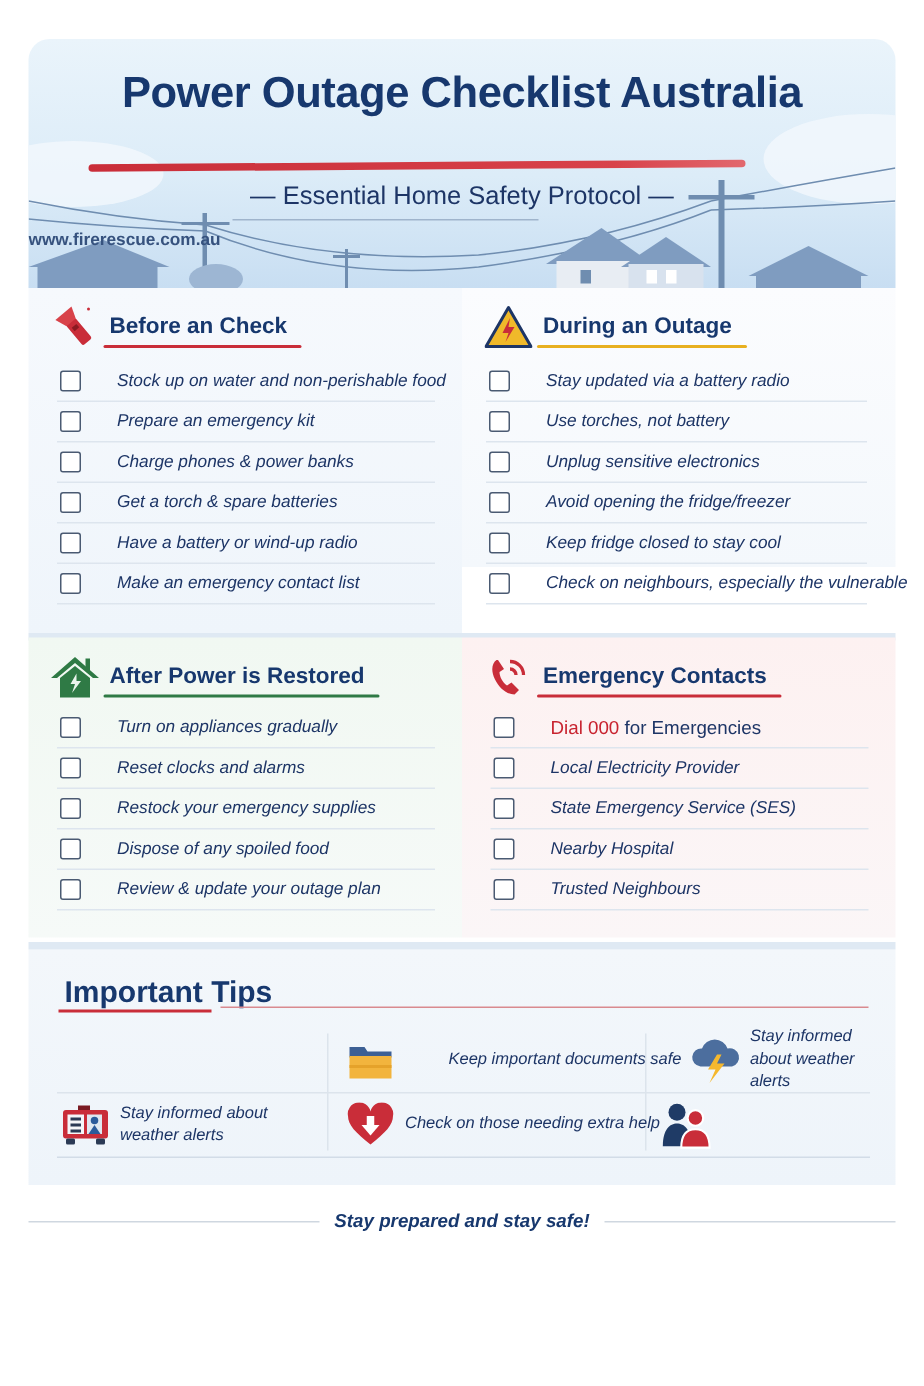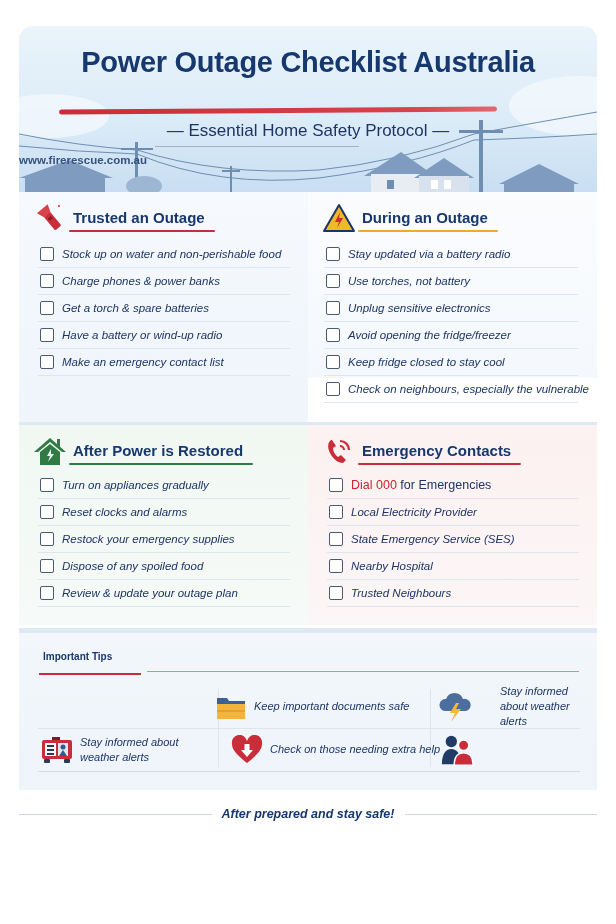--- a/index.html
+++ b/index.html
@@ -32,29 +32,29 @@
 
   .sec-head { position: absolute; left: 14px; top: 10px; height: 32px; display: flex; align-items: center; }
   .sec-icon { width: 34px; height: 32px; display: flex; align-items: center; justify-content: center; }
   .sec-title { font-size: 15px; font-weight: bold; color: #17386e; margin-left: 6px; position: relative; padding-bottom: 2px; }
   .sec-title .uline { position: absolute; left: -4px; right: -10px; bottom: -4px; height: 2px; border-radius: 1px; }
 
   .list { position: absolute; left: 19px; top: 49px; width: 252px; list-style: none; }
   .q-during .list { left: 16px; width: 254px; }
   .list li { height: 27px; display: flex; align-items: center; border-bottom: 1px solid #dde5ee; }
   .list li .cb { width: 14px; height: 14px; border: 1.5px solid #4a5a72; border-radius: 2px; background: #fff; flex: 0 0 auto; margin-left: 2px; cursor: pointer; }
-  .list li .txt { margin-left: 8px; font-size: 11.5px; color: #1d3566; white-space: nowrap; font-style: italic; }
+  .list li .txt { margin-left: 24px; font-size: 11.5px; color: #1d3566; white-space: nowrap; font-style: italic; }
   .q-after .list { top: 47px; }
   .q-contacts .list { top: 47px; }
   .list li.first-em .txt { font-style: normal; font-weight: normal; font-size: 12.5px; }
   .red { color: #c8232f; }
 
   
   .tips { top: 628px; height: 162px; background: linear-gradient(180deg,#f3f7fb,#eef4fa); border-top: 5px solid #dfe9f3; }
-  .tips .tips-title { position: absolute; left: 24px; top: 18px; font-size: 10px; font-weight: bold; color: #17386e; }
+  .tips .tips-title { position: absolute; left: 24px; top: 18px; font-size: 20px; font-weight: bold; color: #17386e; }
   .tips .tips-title-ul { position: absolute; left: 20px; top: 40px; width: 102px; height: 2px; background: #c92d39; }
   .tips .tips-rule { position: absolute; left: 128px; top: 38px; width: 432px; height: 1px; background: #d98a8f; }
   .tip-grid { position: absolute; left: 19px; top: 52px; width: 542px; height: 86px; }
   .tip { position: absolute; height: 43px; display: flex; align-items: center; }
   .tip .ti { width: 34px; height: 34px; display: flex; align-items: center; justify-content: center; flex: 0 0 auto; }
   .tip .tt { margin-left: 6px; font-size: 11px; font-style: italic; color: #1d3566; line-height: 15px; }
   .tip-grid .vline { position: absolute; width: 1px; background: #dce4ec; top: 4px; height: 78px; }
   .tip-grid .hline { position: absolute; left: 0; width: 542px; height: 1px; background: #dce4ec; top: 43px; }
   .tip-grid .bline { position: absolute; left: 0; width: 542px; height: 1px; background: #d2dce7; top: 86px; }
 
@@ -119,28 +119,32 @@
       <svg width="30" height="30" viewBox="0 0 30 30">
         <g transform="rotate(-40 15 15)">
           <rect x="11" y="10" width="8" height="18" rx="1.5" fill="#c92d39"></rect>
           <polygon points="8,3 22,3 19,11 11,11" fill="#d8424a"></polygon>
           <rect x="13" y="14" width="4" height="3" fill="#8b1a22"></rect>
         </g>
         <circle cx="24" cy="3" r="1" fill="#c92d39"></circle>
       </svg>
     </span>
     <span class="sec-title">
-      <span>Trusted an Outage</span>
+      <span>Before an Check</span>
       <span class="uline" style="background:#c92d39"></span>
     </span>
   </div>
   <ul class="list">
     <li>
         <span class="cb"></span>
         <span class="txt">Stock up on water and non-perishable food</span>
+      </li>
+    <li>
+        <span class="cb"></span>
+        <span class="txt">Prepare an emergency kit</span>
       </li>
     <li>
         <span class="cb"></span>
         <span class="txt">Charge phones &amp; power banks</span>
       </li>
     <li>
         <span class="cb"></span>
         <span class="txt">Get a torch &amp; spare batteries</span>
       </li>
     <li>
@@ -279,32 +283,32 @@
   <div class="tips-title-ul"></div>
   <div class="tips-rule"></div>
 
   <div class="tip-grid">
     <div class="vline" style="left:180px"></div>
     <div class="vline" style="left:392px"></div>
     <div class="hline"></div>
     <div class="bline"></div>
 
 
-    <div class="tip" style="left:176px;top:0;">
+    <div class="tip" style="left:192px;top:0;gap:29px;">
       <span class="ti">
         <svg width="32" height="28" viewBox="0 0 32 28">
           <path d="M2 5 L12 5 L14 8 L30 8 L30 12 L2 12 Z" fill="#3c5f94"></path>
           <path d="M2 11 L30 11 L30 26 L2 26 Z" fill="#f2b43d"></path>
           <rect x="2" y="17" width="28" height="2" fill="#e5a22a"></rect>
         </svg>
       </span>
       <span class="tt">Keep important documents safe</span>
     </div>
 
-    <div class="tip" style="left:400px;top:0;gap:22px;">
+    <div class="tip" style="left:422px;top:0;">
       <span class="ti">
         <svg width="34" height="32" viewBox="0 0 34 32">
           <path d="M7 20 A6 6 0 0 1 8 8 A9 9 0 0 1 25 8 A6 6 0 0 1 28 20 Z" fill="#4c6e9e"></path>
           <polygon points="18,12 12,22 17,22 13,31 23,18 18,18 21,12" fill="#f5b82e"></polygon>
         </svg>
       </span>
       <span class="tt"><span>Stay informed</span><br><span>about weather alerts</span></span>
     </div>
 
     <div class="tip" style="left:2px;top:43px;">
@@ -345,15 +349,15 @@
           <circle cx="25" cy="12" r="5.5" fill="#c92d39" stroke="#fff" stroke-width="1.5"></circle>
           <path d="M15 33 C15 24 19 20 25 20 C31 20 35 24 35 33 Z" fill="#c92d39" stroke="#fff" stroke-width="1.5"></path>
         </svg>
       </span>
     </div>
   </div>
 </div>
 
 <div class="footer">
   <span class="fl"></span>
-  <span class="ft">After prepared and stay safe!</span>
+  <span class="ft">Stay prepared and stay safe!</span>
   <span class="fl"></span>
 </div>
 
 </body></html>

